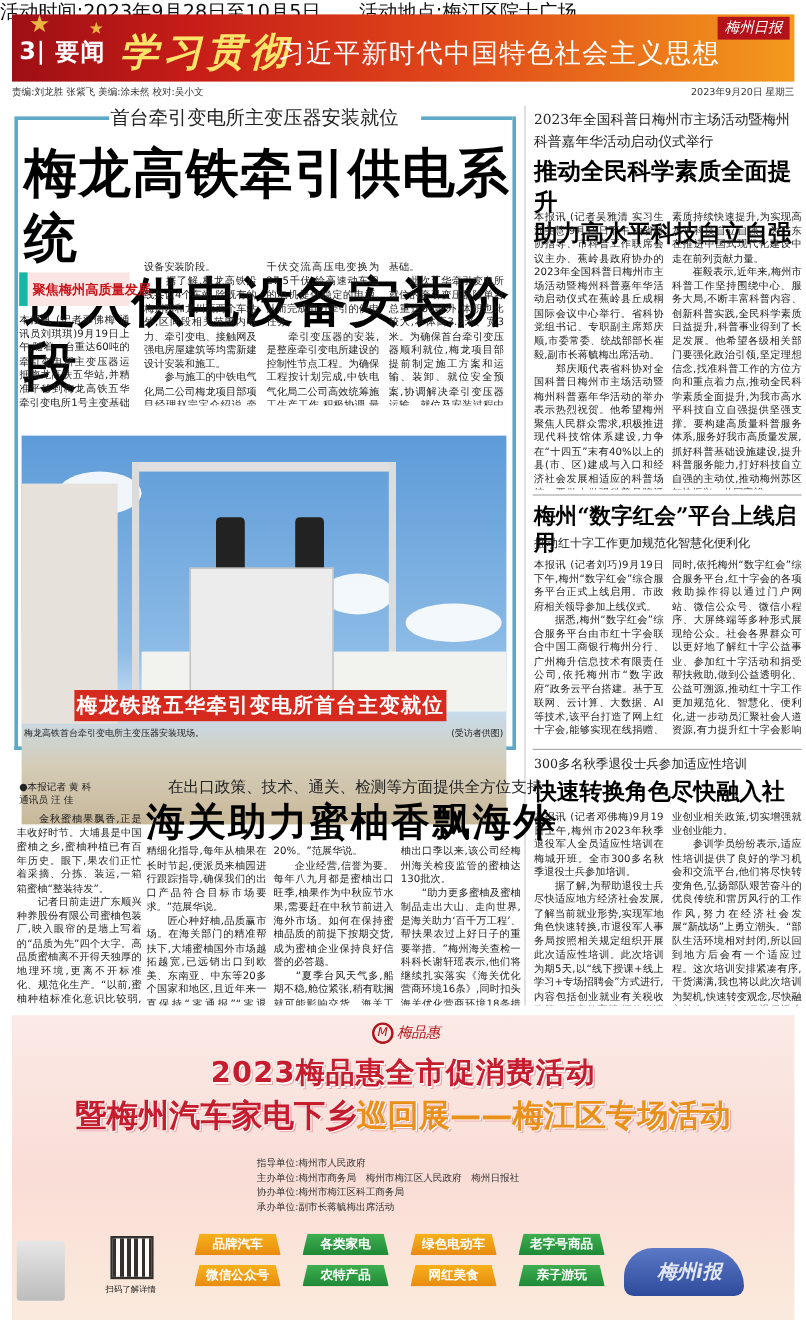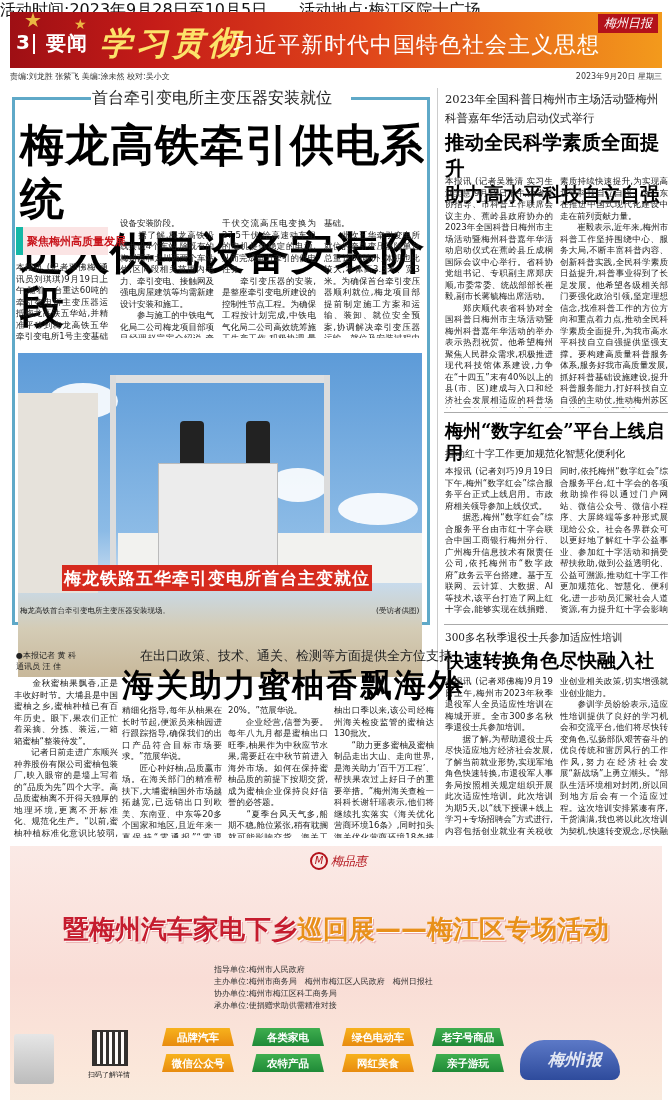--- a/index.html
+++ b/index.html
@@ -14,21 +14,21 @@
 .banner .logo{position:absolute;right:4px;top:2px;background:#b3121a;color:#fff;font-size:12px;padding:1px 6px;font-style:italic}
 .meta{position:absolute;top:71px;font-size:8px;color:#333}
 .meta.left{left:10px}.meta.right{right:10px}
 .frame{position:absolute;left:12px;top:97px;width:418px;height:528px;border:3px solid #5fa9c8;border-top:none}
 .frame:before{content:"";position:absolute;left:0;top:0;width:76px;height:3px;background:#5fa9c8}
 .frame:after{content:"";position:absolute;right:0;top:0;width:76px;height:3px;background:#5fa9c8}
 .kicker1{position:absolute;left:92px;top:88px;width:262px;font-size:16px;color:#222;font-family:"DejaVu Serif",serif}
 .head1{position:absolute;left:20px;top:118px;width:405px;font-family:"DejaVu Serif",serif;font-weight:bold;font-size:44px;line-height:54px;letter-spacing:1px;color:#000}
 .tag{position:absolute;left:16px;top:227px;width:92px;height:28px;background:#fbe4e4;border-left:7px solid #14b8a6;color:#c9151c;font-size:11px;font-weight:bold;padding:7px 0 0 4px;white-space:nowrap}
 .col{position:absolute;font-size:8.5px;line-height:11.5px;color:#222;text-align:justify;overflow:hidden}
-.photo{position:absolute;left:18px;top:353px;width:404px;height:324px;background:linear-gradient(180deg,#5d9bd8 0%,#8cbbe6 55%,#c7dcf0 70%,#d4ccb6 85%,#c8b89a 100%);overflow:hidden}
+.photo{position:absolute;left:18px;top:363px;width:404px;height:324px;background:linear-gradient(180deg,#5d9bd8 0%,#8cbbe6 55%,#c7dcf0 70%,#d4ccb6 85%,#c8b89a 100%);overflow:hidden}
 .photo .wall{position:absolute;left:0;top:40px;width:80px;height:200px;background:#e6e2db}
 .photo .frameL{position:absolute;left:92px;top:22px;width:6px;height:200px;background:#dcdcdc}
 .photo .frameR{position:absolute;left:306px;top:22px;width:6px;height:200px;background:#dcdcdc}
 .photo .frameT{position:absolute;left:92px;top:22px;width:220px;height:8px;background:#e0e0e0}
 .photo .bush{position:absolute;width:24px;height:50px;background:#222;border-radius:4px}
 .photo .tbody{position:absolute;left:140px;top:110px;width:120px;height:110px;background:#ececec;border:1px solid #bbb}
 .photo .building{position:absolute;left:100px;top:180px;width:304px;height:50px;background:#f2f2ef}
 .photo .cloud{position:absolute;background:#fff;border-radius:50%;opacity:.9}
 .photo .sign{position:absolute;left:44px;top:212px;width:310px;height:26px;background:#d62a1e;color:#fff;font-weight:bold;font-size:17px;text-align:center;line-height:26px;letter-spacing:1px}
 .cap{position:absolute;top:606px;font-size:7.5px;color:#222}
@@ -144,25 +144,26 @@
 <div class="col" style="left:122px;top:705px;width:100px;height:133px;white-space:pre-line">精细化指导,每年从柚果在长时节起,便派员来柚园进行跟踪指导,确保我们的出口产品符合目标市场要求。”范展华说。
 　　匠心种好柚,品质赢市场。在海关部门的精准帮扶下,大埔蜜柚国外市场越拓越宽,已远销出口到欧美、东南亚、中东等20多个国家和地区,且近年来一直保持“零通报”“零退运”纪录。“质量好了,销路也就打开了,价格也随之提高,去年我们公司的出口额达到了3000万元左右,今年海外市场整体订单比去年同期上涨</div>
 <div class="col" style="left:228px;top:705px;width:100px;height:133px;white-space:pre-line">20%。”范展华说。
 　　企业经营,信誉为要。每年八九月都是蜜柚出口旺季,柚果作为中秋应节水果,需要赶在中秋节前进入海外市场。如何在保持蜜柚品质的前提下按期交货,成为蜜柚企业保持良好信誉的必答题。
 　　“夏季台风天气多,船期不稳,舱位紧张,稍有耽搁就可能影响交货。海关工作人员主动配合我们的出货时间,加班加点安排查验,为我们如期交货提供保障。”范展华说,自今年8月进入蜜</div>
 <div class="col" style="left:334px;top:705px;width:100px;height:133px;white-space:pre-line">柚出口季以来,该公司经梅州海关检疫监管的蜜柚达130批次。
 　　“助力更多蜜柚及蜜柚制品走出大山、走向世界,是海关助力‘百千万工程’、帮扶果农过上好日子的重要举措。”梅州海关查检一科科长谢轩瑶表示,他们将继续扎实落实《海关优化营商环境16条》,同时扣头海关优化营商环境18条措施,在出口政策、技术、通关、检测等方面为蜜柚及其制品出口提供全方位支持,努力推动梅州苏区蜜柚产业兴旺,让企业和果农的“钱袋子”都鼓起来。</div>
 
 <div class="ad">
   <div class="brand"><span class="m">M</span><span>梅品惠</span></div>
+  <div class="t1">2023梅品惠全市促消费活动</div>
   <div class="t2"><span>暨梅州汽车家电下乡</span><span class="gold">巡回展——梅江区专场活动</span></div>
   <div class="org" style="top:118px">指导单位:梅州市人民政府</div>
   <div class="org" style="top:130px">主办单位:梅州市商务局　梅州市梅江区人民政府　梅州日报社</div>
   <div class="org" style="top:142px">协办单位:梅州市梅江区科工商务局</div>
-  <div class="org" style="top:154px">承办单位:使捐赠求助供需精准对接</div>
+  <div class="org" style="top:154px">承办单位:副市长蒋毓梅出席活动</div>
 </div>
 <div class="timebar">活动时间:2023年9月28日至10月5日　　活动地点:梅江区院士广场</div>
 
 <div class="chip y" style="left:162px;top:1028px">品牌汽车</div>
 <div class="chip g" style="left:252px;top:1028px">各类家电</div>
 <div class="chip y" style="left:342px;top:1028px">绿色电动车</div>
 <div class="chip g" style="left:432px;top:1028px">老字号商品</div>
 <div class="chip y" style="left:162px;top:1054px">微信公众号</div>
 <div class="chip g" style="left:252px;top:1054px">农特产品</div>
 <div class="chip y" style="left:342px;top:1054px">网红美食</div>

